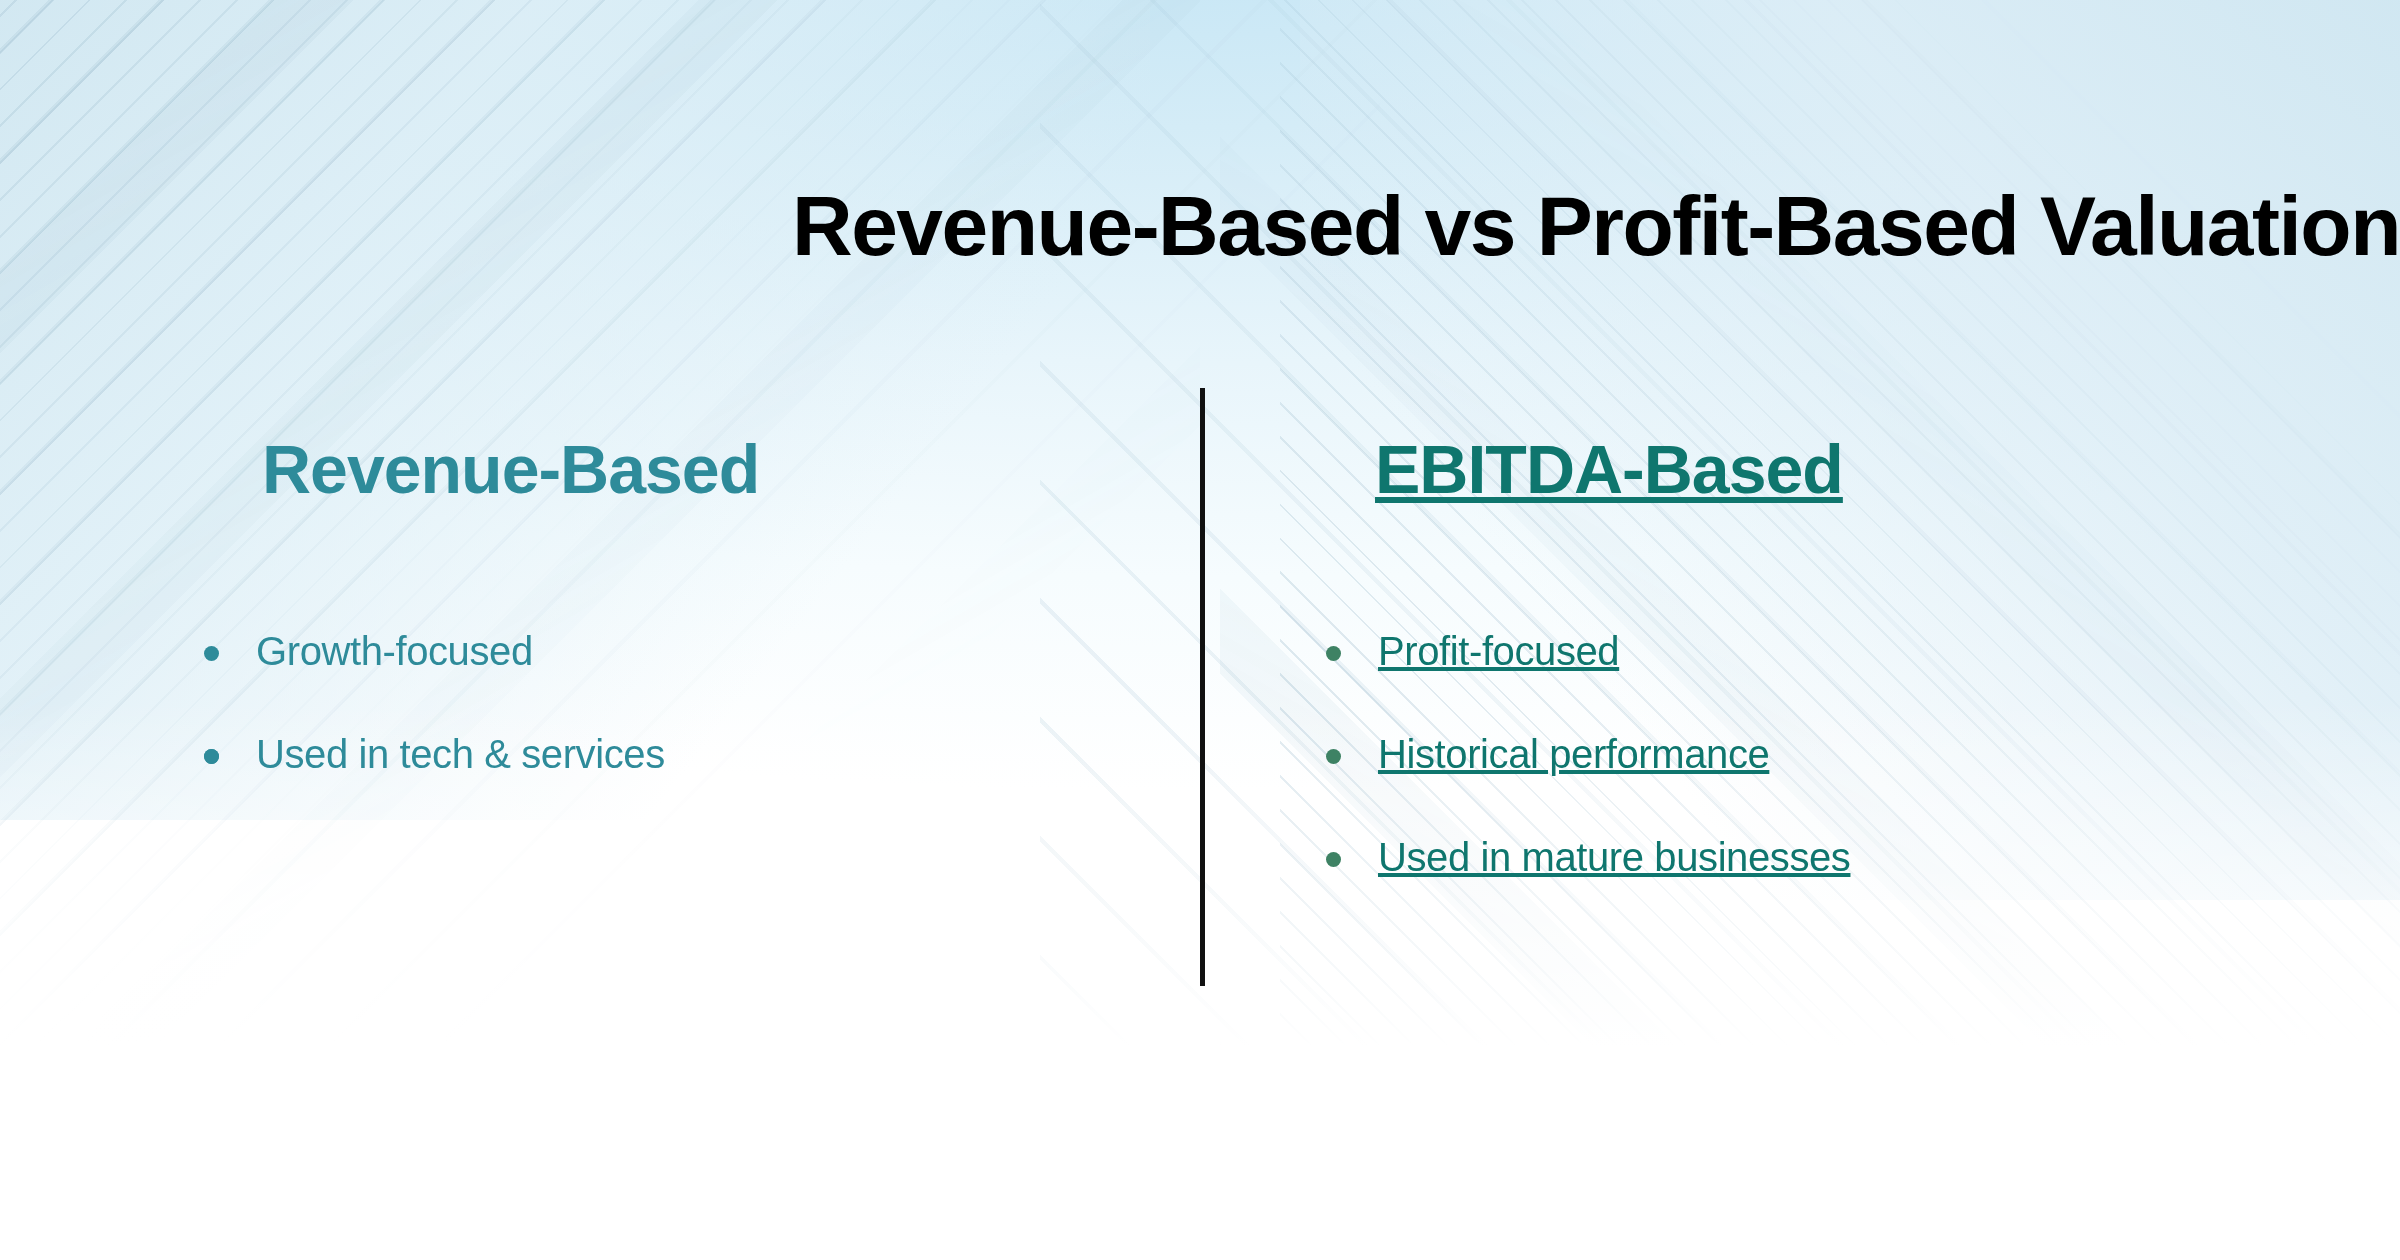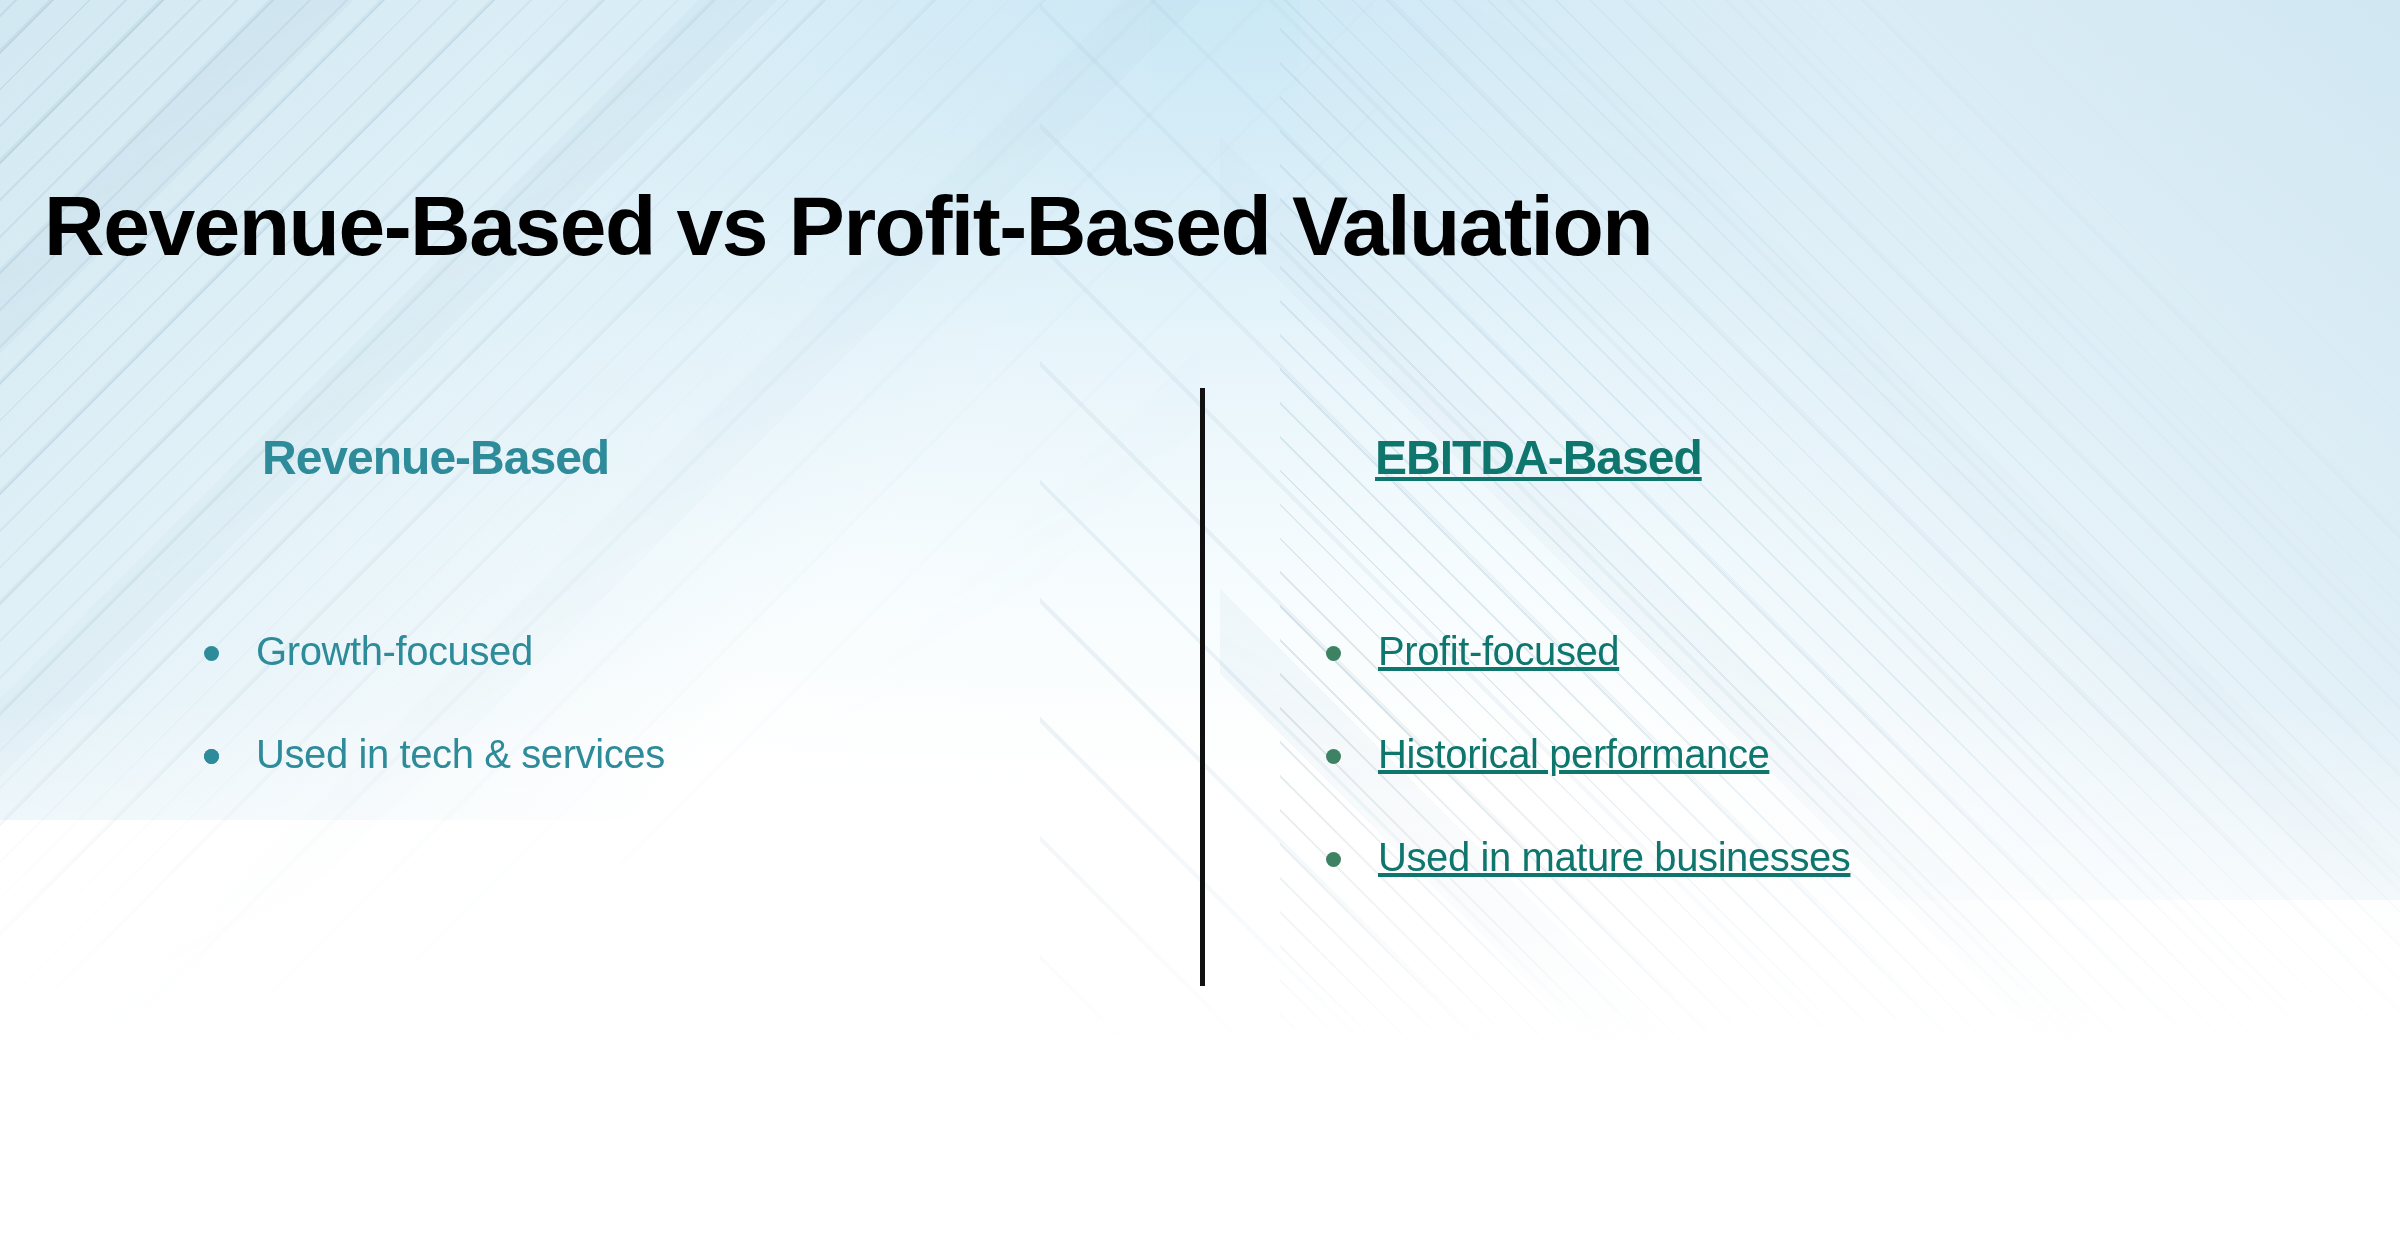--- a/index.html
+++ b/index.html
@@ -117,23 +117,23 @@
   .bg-fade-bottom {
     position:absolute; left:0; right:0; bottom:0; height:560px;
     background:linear-gradient(180deg, rgba(255,255,255,0) 0%, #ffffff 62%);
   }
 
   
   .content { position:absolute; inset:0; }
 
   .title {
     position:absolute;
-    left:0; right:0;
+    left:12px; right:0;
     top:178px;
-    text-align:left;
+    text-align:right;
     font-size:84px;
     font-weight:bold;
     letter-spacing:-1.5px;
     color:#000000;
     white-space:nowrap;
     padding-left:44px;
   }
 
   .divider {
     position:absolute;
@@ -144,21 +144,21 @@
     background:#111111;
   }
 
   .col { position:absolute; top:0; }
   .col-left  { left:0;    width:1200px; }
   .col-right { left:1205px; width:1195px; }
 
   .col-heading {
     position:absolute;
     top:430px;
-    font-size:48px;
+    font-size:68px;
     font-weight:bold;
     letter-spacing:-1px;
     white-space:nowrap;
   }
   .col-left  .col-heading { left:262px; }
   .col-right .col-heading { left:170px; }
 
   ul.bullets {
     position:absolute;
     list-style:none;

